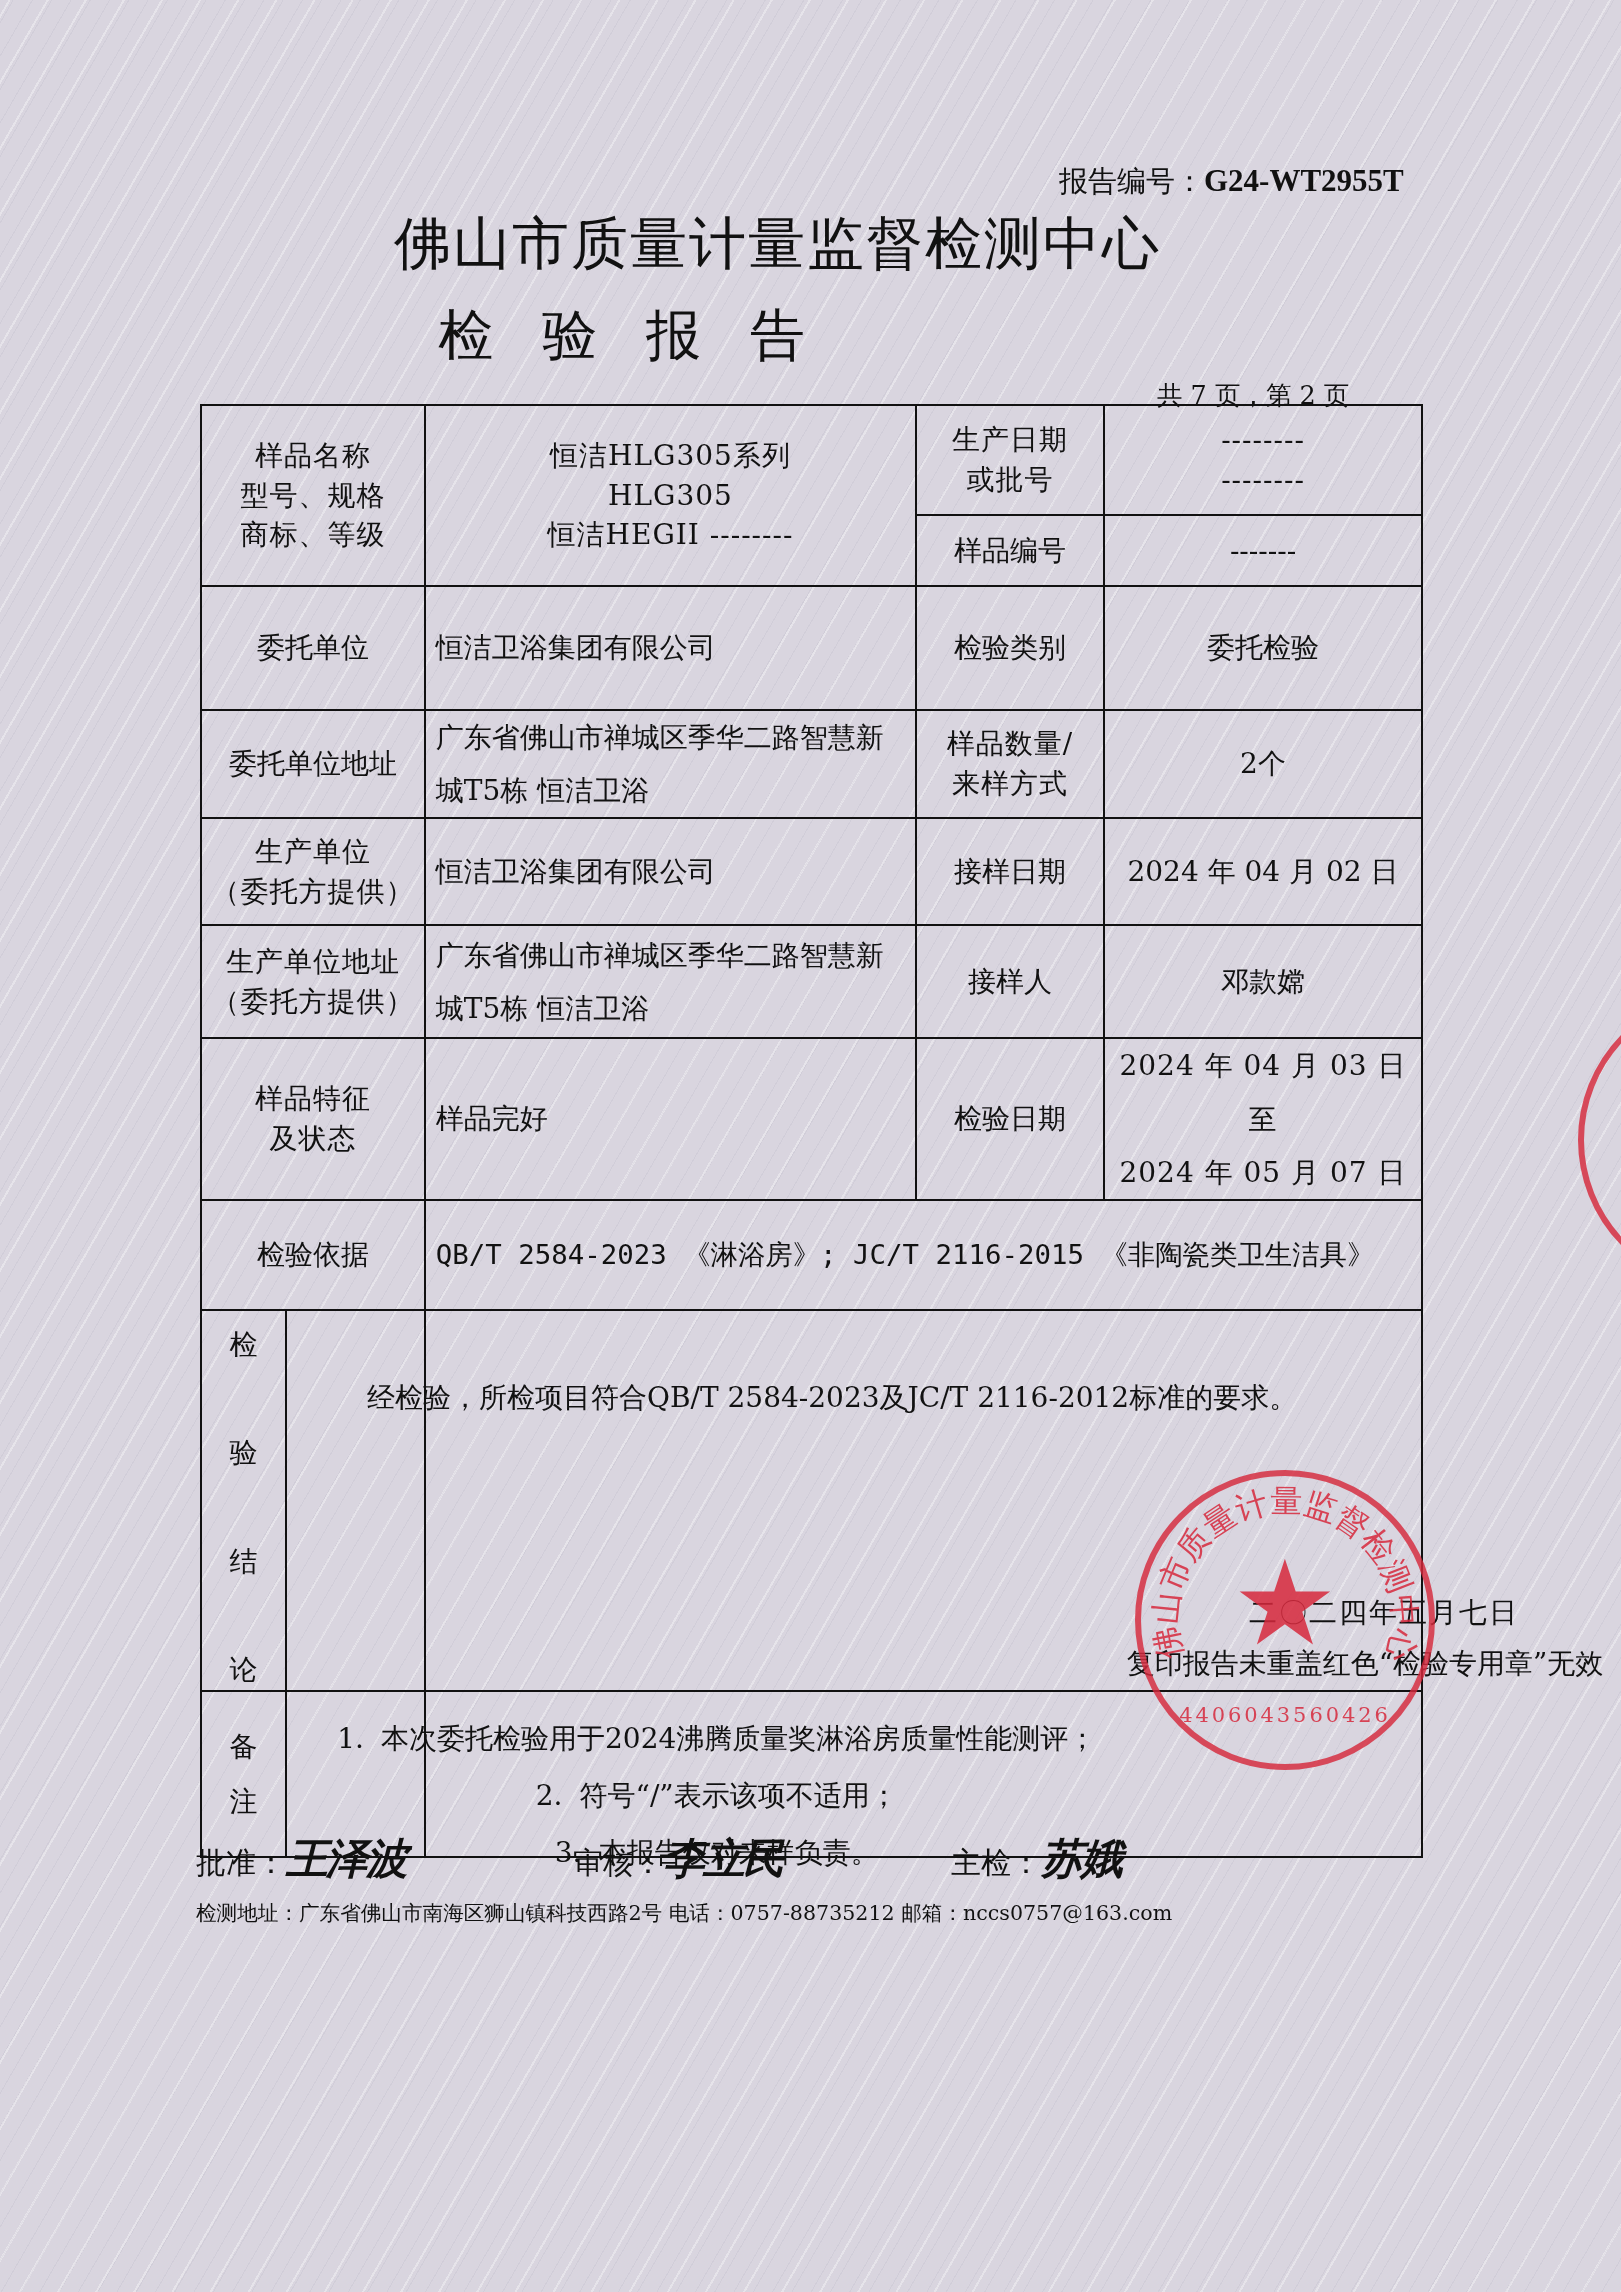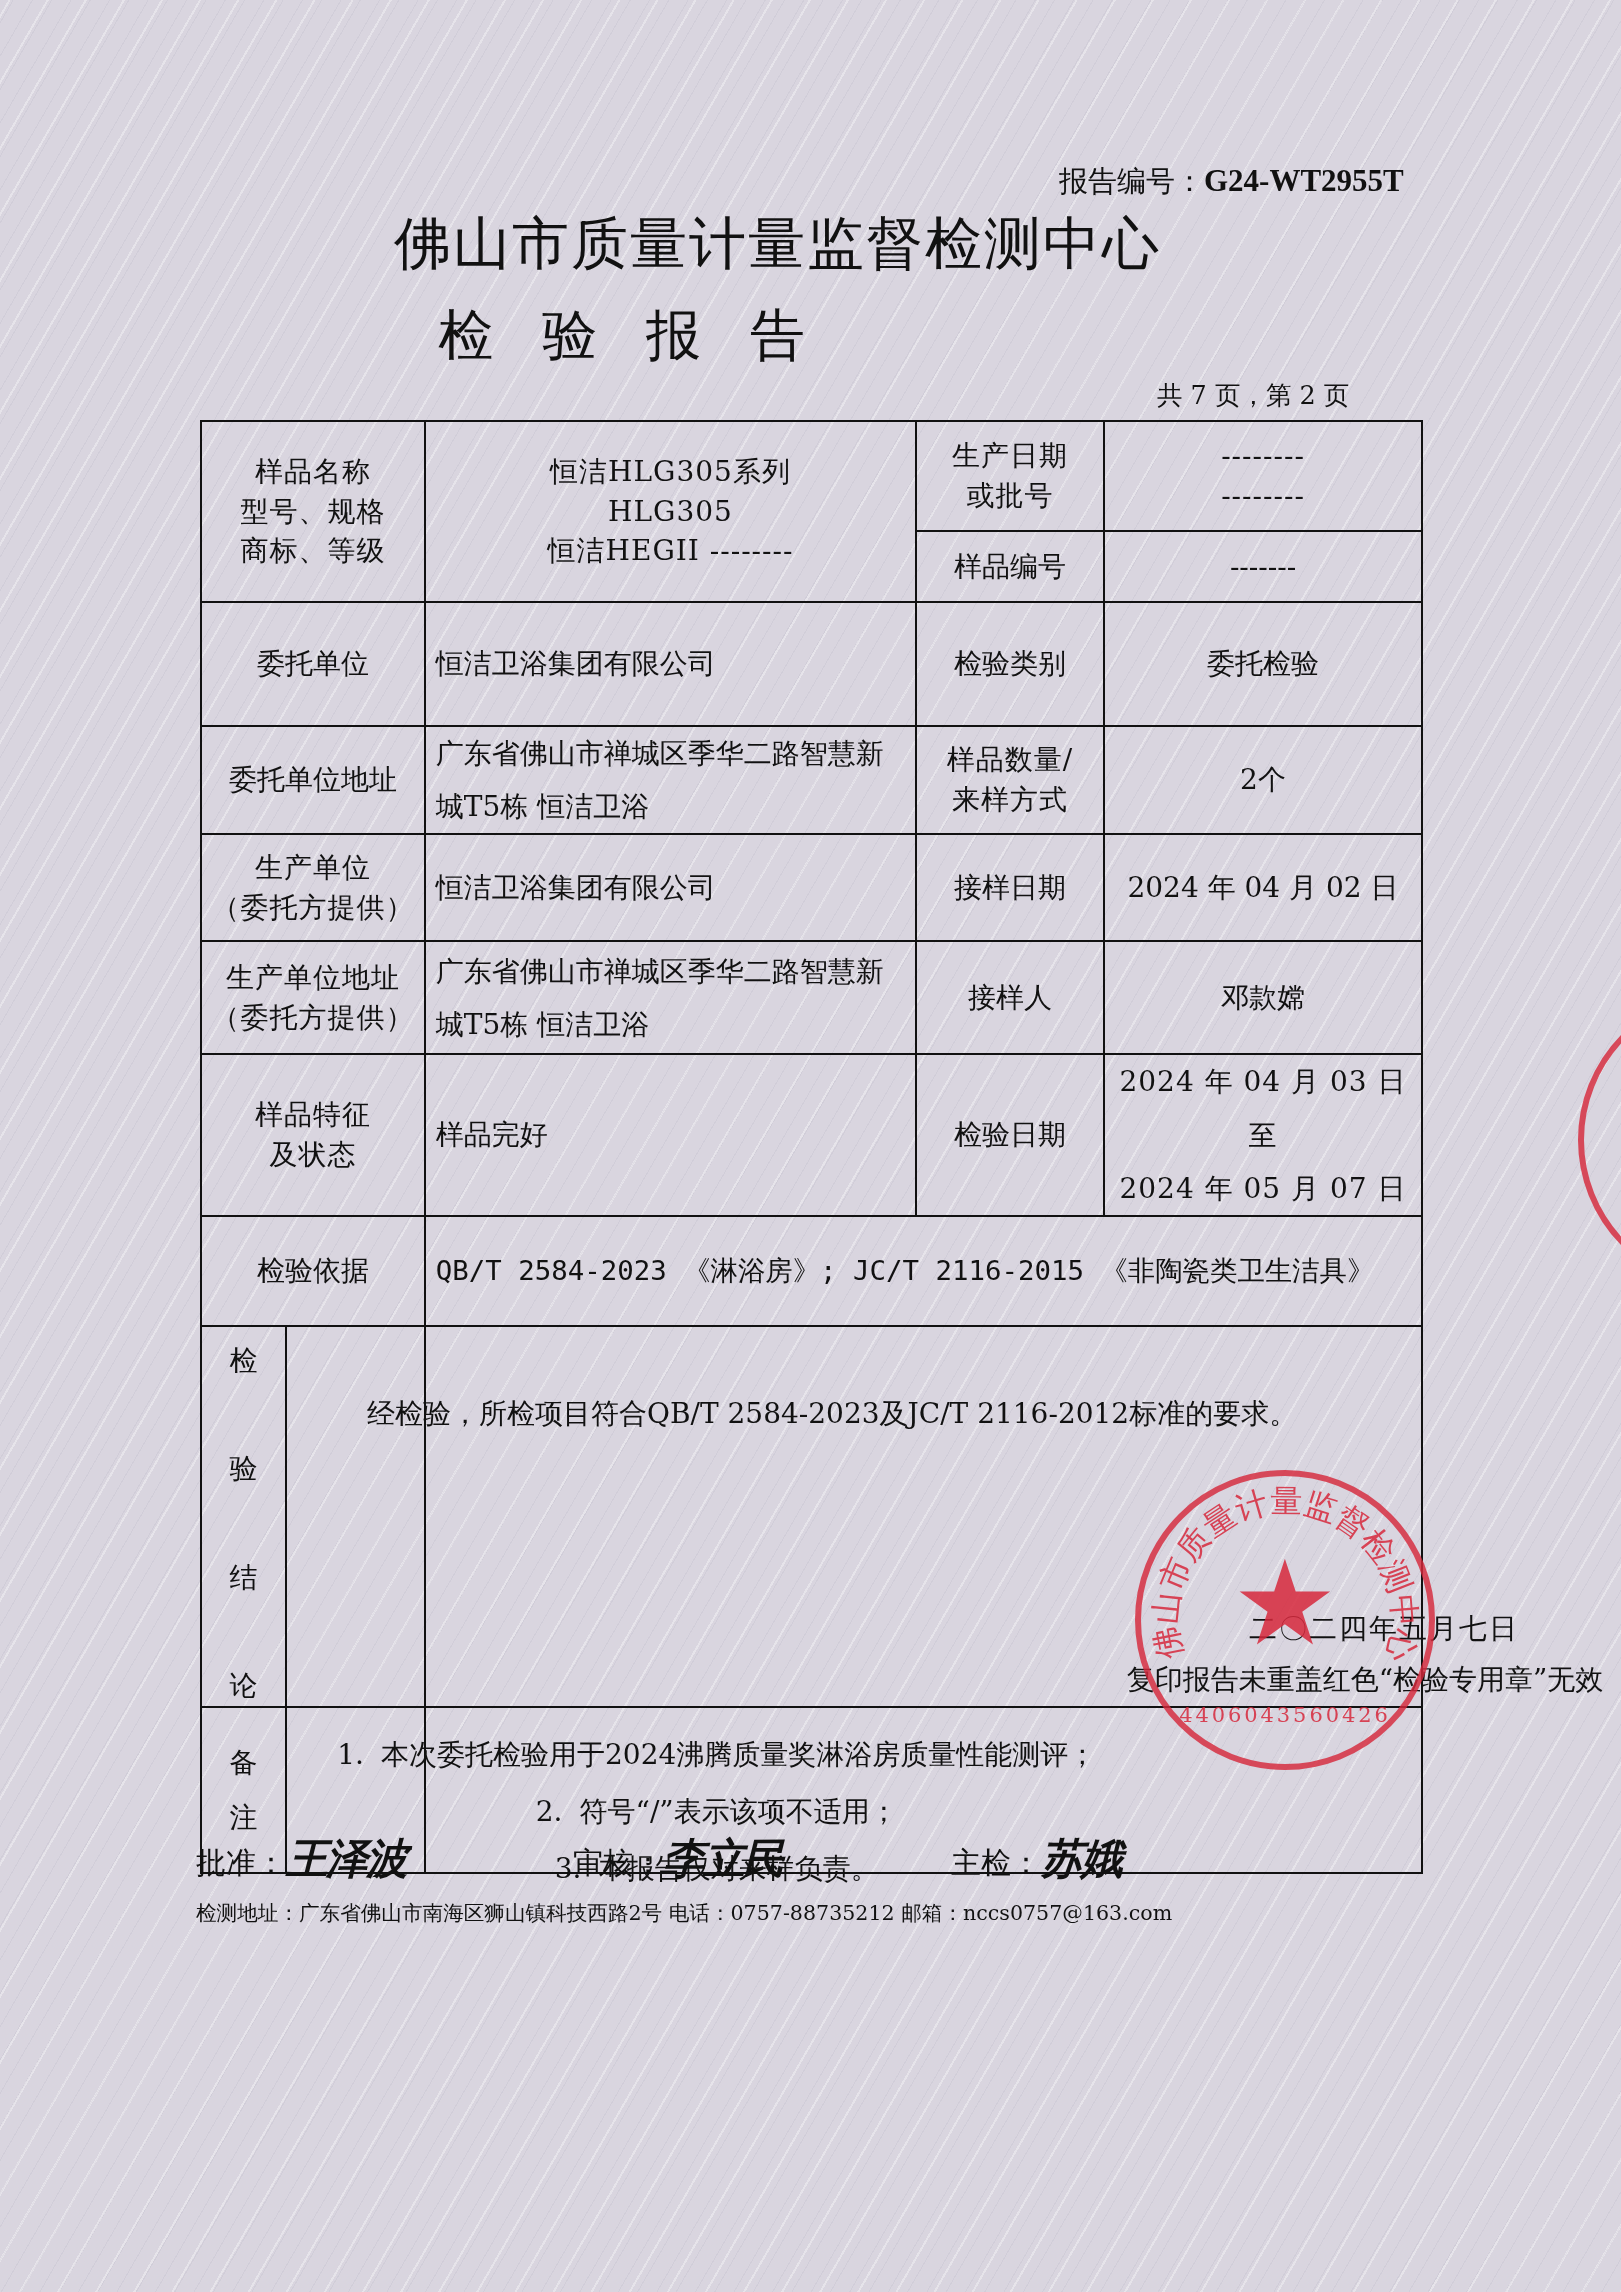--- a/index.html
+++ b/index.html
@@ -18,21 +18,21 @@
   .abs { position:absolute; }
   .report-no { left:1059px; top:162px; font-size:29px; white-space:nowrap; }
   .report-no .num { font-family:"Liberation Serif",serif; font-weight:bold; font-size:31px; }
   .org-title { left:0; width:1621px; top:206px; text-align:center; font-size:57px; letter-spacing:2px; padding-left:0; box-sizing:border-box; }
   .org-title span { position:relative; left:-33px; }
   .doc-title { left:0; width:1357px; top:299px; text-align:center; font-size:55px; font-family:"DejaVu Sans","Liberation Sans",sans-serif; letter-spacing:15.7px; }
   .doc-title span { position:relative; left:-49px; }
   .page-info { left:1157px; top:378px; font-size:25.5px; white-space:nowrap; }
 
   table.report {
-    position:absolute; left:200px; top:420px; width:1221px;
+    position:absolute; left:200px; top:404px; width:1221px;
     border-collapse:collapse; table-layout:fixed;
     font-size:28px; line-height:1.42;
   }
   table.report td { border:2.9px solid #111; padding:0 9.8px; vertical-align:middle; }
   .c { text-align:center; }
   .l { text-align:left; }
   .dash { display:block; text-align:center; letter-spacing:1px; }
   .vert-label { text-align:center; vertical-align:top !important; padding:0 !important; }
   .vert-label .ch { display:block; }
   .conc-body { position:relative; vertical-align:top !important; }

